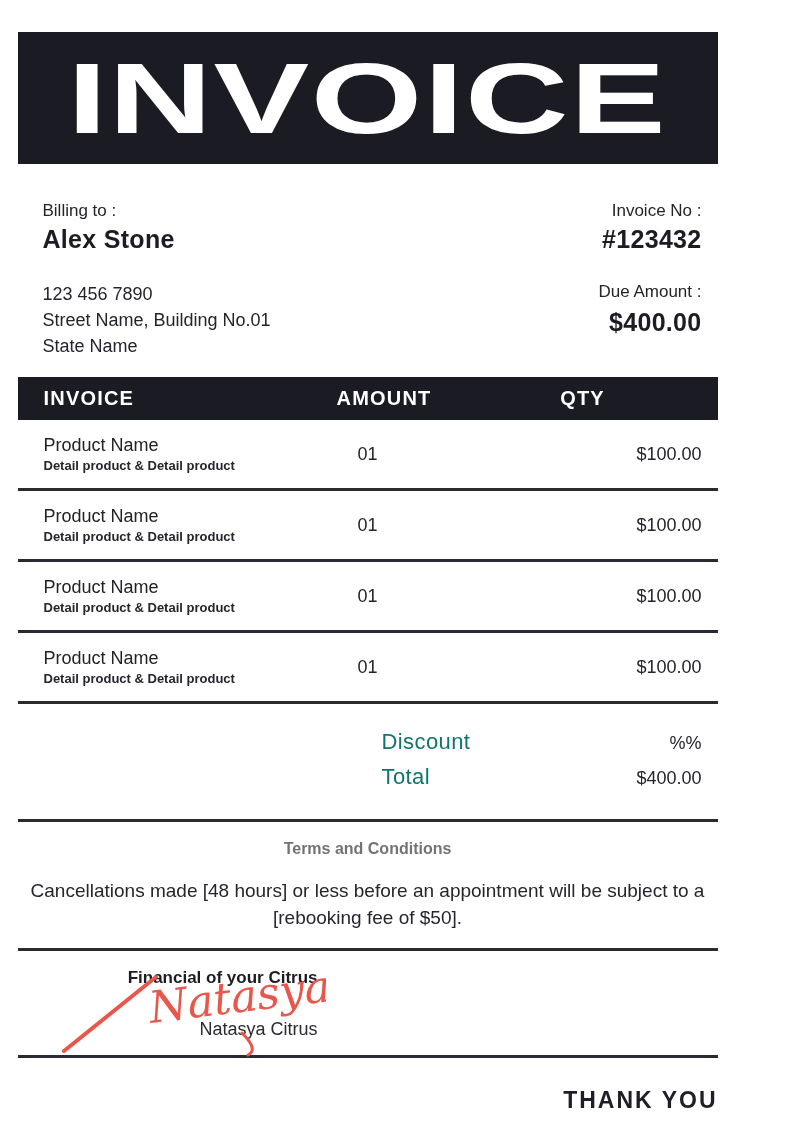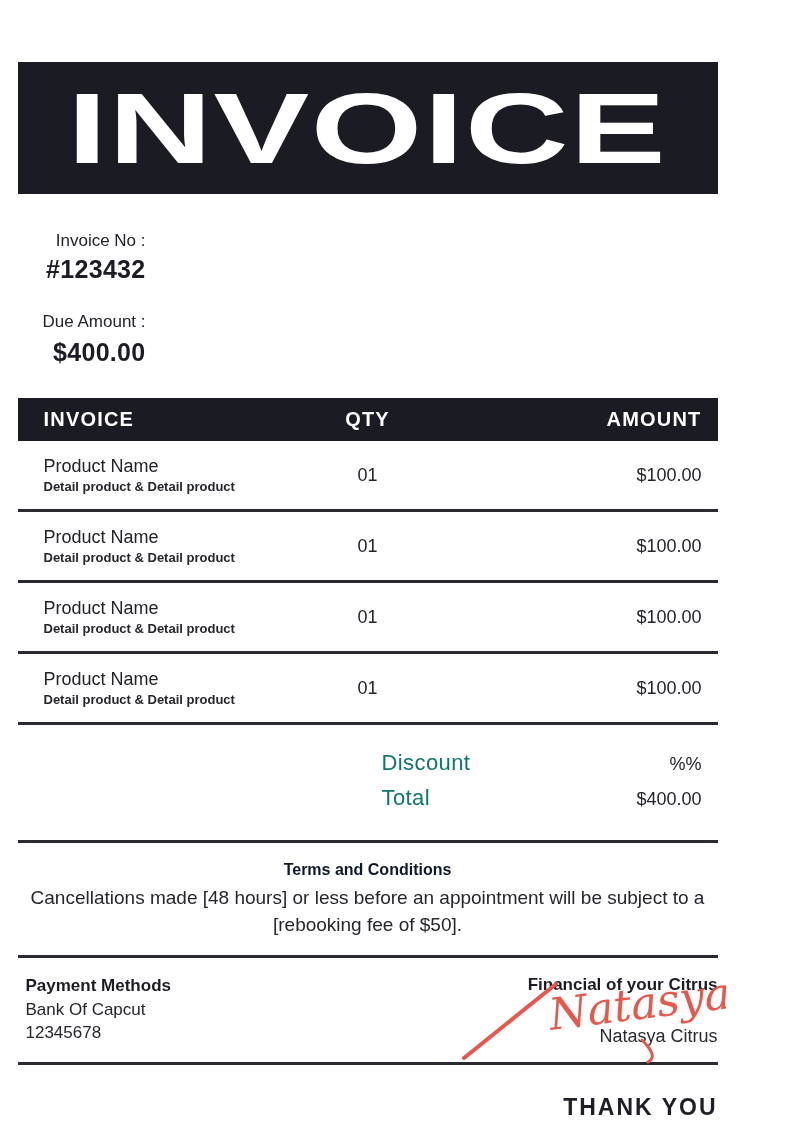--- a/index.html
+++ b/index.html
@@ -7,21 +7,21 @@
   body {
     width: 793px; height: 1122px;
     font-family: "Liberation Sans", sans-serif;
     color: #20202a;
     overflow: hidden;
   }
   .page {
     position: relative;
     width: 735px; height: 1122px;
     background: #ffffff;
-    padding-top: 62px;
+    padding-top: 32px;
   }
   .content { width: 700px; margin: 0 auto; }
 
   
   .header-bar {
     height: 132px;
     background: #1b1b23;
     display: flex; align-items: center; justify-content: center;
     overflow: hidden;
   }
@@ -75,22 +75,22 @@
   .summary-row { display: flex; align-items: baseline; line-height: 34px; }
   .summary-label {
     margin-left: 364px;
     font-size: 22px; font-weight: normal; letter-spacing: .4px; color: #0f766e;
   }
   .summary-value { margin-left: auto; padding-right: 16px; font-size: 18px; color: #24242c; }
   .summary-value.pct { font-size: 18px; }
 
   
   .terms { text-align: center; padding: 15px 0 17px 0; border-bottom: 3px solid #2a2a31; }
-  .terms-title { font-size: 16px; font-weight: bold; line-height: 24px; color: #0f172a; text-align: center; }
-  .terms-body { font-size: 19px; line-height: 27px; color: #26262d; max-width: 680px; margin: 2px auto 0 auto; }
+  .terms-title { font-size: 16px; font-weight: bold; line-height: 24px; color: #737373; text-align: center; }
+  .terms-body { font-size: 19px; line-height: 27px; color: #26262d; max-width: 680px; margin: 16px auto 0 auto; }
 
   
   .footer { display: flex; justify-content: space-between; padding: 16px 0 14px 0; border-bottom: 3px solid #2a2a31; min-height: 106px; }
   .pay { padding-left: 8px; }
   .pay-title { font-size: 17px; font-weight: bold; line-height: 24px; color: #1c1c24; }
   .pay-line { font-size: 17px; line-height: 23px; color: #26262d; }
   .brand { position: relative; text-align: right; width: 300px; }
   .brand-title { font-size: 17px; font-weight: bold; line-height: 22px; color: #1c1c24; }
   .brand-name { font-size: 18px; line-height: 23px; color: #2a2a31; margin-top: 29px; }
   .signature-wrap {
@@ -110,35 +110,44 @@
 
 <div class="page">
 
   <div class="content">
 
     <div class="header-bar">
       <div class="header-title">INVOICE</div>
     </div>
 
     <div class="meta">
+      <div class="meta-left">
+        <div class="meta-label">Billing to :</div>
+        <div class="meta-strong">Alex Stone</div>
+        <div class="meta-lines">
+          <div>123 456 7890</div>
+          <div>Street Name, Building No.01</div>
+          <div>State Name</div>
+        </div>
+      </div>
       <div class="meta-right">
         <div class="meta-label">Invoice No :</div>
         <div class="meta-strong">#123432</div>
         <div class="meta-lines">
           <div class="meta-label">Due Amount :</div>
           <div class="meta-strong due">$400.00</div>
         </div>
       </div>
     </div>
 
     <div class="table">
       <div class="t-grid t-head">
         <div class="th th-product">INVOICE</div>
+        <div class="th th-amount">AMOUNT</div>
         <div class="th th-qty">QTY</div>
-        <div class="th th-amount">AMOUNT</div>
       </div>
 
       <div class="t-grid t-row">
         <div class="cell-product">
           <div class="p-name">Product Name</div>
           <div class="p-detail">Detail product &amp; Detail product</div>
         </div>
         <div class="cell-qty">01</div>
         <div class="cell-amount">$100.00</div>
       </div>
@@ -181,25 +190,20 @@
         </div>
       </div>
     </div>
 
     <div class="terms">
       <div class="terms-title">Terms and Conditions</div>
       <div class="terms-body">Cancellations made [48 hours] or less before an appointment will be subject to a [rebooking fee of $50].</div>
     </div>
 
     <div class="footer">
-      <div class="pay">
-        <div class="pay-title">Payment Methods</div>
-        <div class="pay-line">Bank Of Capcut</div>
-        <div class="pay-line">12345678</div>
-      </div>
       <div class="brand">
         <div class="brand-title">Financial of your Citrus</div>
         <div class="signature-wrap">
           <svg width="280" height="86" viewBox="0 0 280 86" xmlns="http://www.w3.org/2000/svg">
             <path d="M18 80 L110 6" stroke="#e8574b" stroke-width="4" stroke-linecap="round" fill="none"></path>
             <path d="M196 62 C 206 72, 210 80, 202 84" stroke="#e8574b" stroke-width="3" stroke-linecap="round" fill="none"></path>
             <text x="105" y="52" font-family="DejaVu Serif, serif" font-style="italic" font-size="44" fill="#e8574b" transform="rotate(-7 105 52)">Natasya</text>
           </svg>
         </div>
         <div class="brand-name">Natasya Citrus</div>

